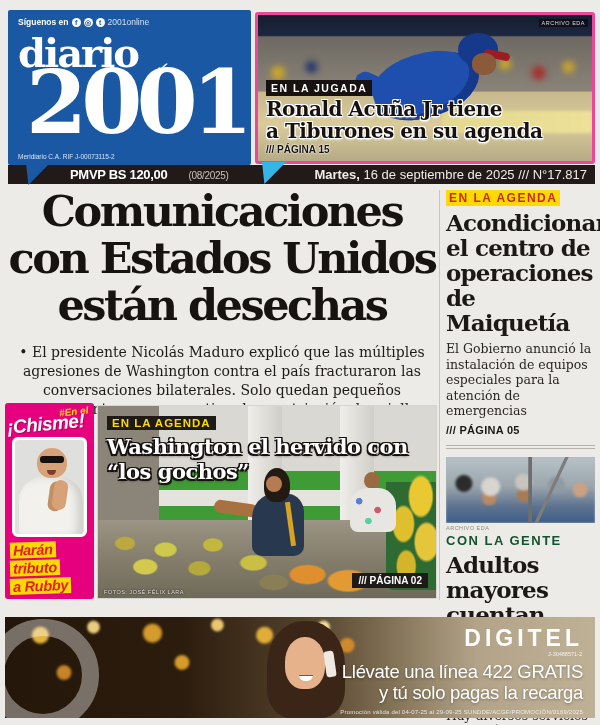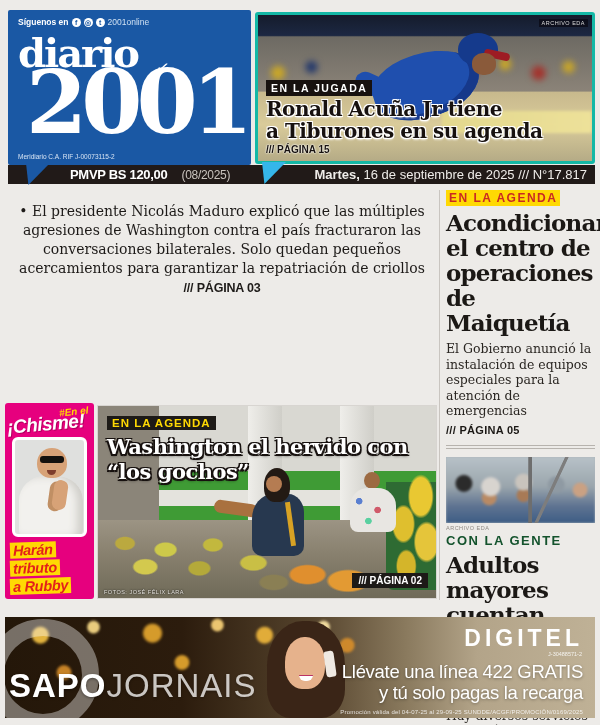--- a/index.html
+++ b/index.html
@@ -13,21 +13,21 @@
   .social-row { position:absolute; left:10px; top:7px; font-size:8.5px; color:#cfe0f2; display:flex; align-items:center; gap:3px; }
   .social-row b { color:#fff; }
   .soc-ic { display:inline-block; width:9px; height:9px; border-radius:50%; background:#fff; color:#1a58a4; font-size:7px; font-weight:bold; line-height:9px; text-align:center; }
   .site-url { position:absolute; right:10px; top:4px; font-size:15px; font-weight:bold; color:#fff; letter-spacing:-0.3px; }
   .logo-diario { position:absolute; left:10px; top:23px; font-family:"DejaVu Serif", serif; font-weight:bold; font-size:40px; letter-spacing:-2px; color:#fff; line-height:1; }
   .logo-glyph { position:absolute; left:148px; top:48px; font-size:16px; color:#fff; transform:rotate(10deg); }
   .logo-2001 { position:absolute; left:4px; top:48px; width:235px; text-align:right; font-family:"DejaVu Serif", serif; font-weight:bold; font-size:88px; letter-spacing:-6px; color:#fff; line-height:1; }
   .company-info { position:absolute; left:10px; bottom:5px; font-size:6.5px; color:#d7e4f4; }
 
   
-  .bb-box { position:absolute; left:255px; top:12px; width:340px; height:152px; border:3px solid #14b8a6; border-radius:3px; background:#223; overflow:hidden; }
+  .bb-box { position:absolute; left:255px; top:12px; width:340px; height:152px; border:3px solid #ec4899; border-radius:3px; background:#223; overflow:hidden; }
   .bb-tail { position:absolute; left:262px; top:162px; width:24px; height:22px; background:#35b6e9; clip-path:polygon(0 0,100% 0,10% 100%); z-index:6; }
   .bb-scene { position:absolute; inset:0; background:linear-gradient(180deg,#151c2c 0%,#1c2742 14%,#6d6a63 15%,#8b8378 52%,#c8b98d 53%,#d9cb9a 75%,#b5ab86 100%); }
   .bb-crowd { position:absolute; left:0; top:22px; width:100%; height:60px; filter:blur(3px);
     background:
       radial-gradient(14px 14px at 6% 60%, #caa727 0 40%, transparent 60%),
       radial-gradient(12px 12px at 16% 50%, #23386b 0 40%, transparent 60%),
       radial-gradient(13px 13px at 64% 55%, #8d2f2b 0 40%, transparent 60%),
       radial-gradient(12px 12px at 74% 45%, #caa727 0 40%, transparent 60%),
       radial-gradient(14px 14px at 84% 60%, #a3322c 0 40%, transparent 60%),
       radial-gradient(12px 12px at 93% 50%, #caa727 0 40%, transparent 60%),
@@ -43,21 +43,21 @@
   .bb-credit { position:absolute; right:4px; top:4px; background:rgba(10,10,20,.75); color:#ddd; font-size:5.5px; padding:1px 3px; letter-spacing:.5px; }
   .bb-textblock { position:absolute; left:8px; bottom:6px; }
   .bb-kicker { display:inline-block; background:#17110f; color:#fff; font-weight:bold; font-size:10.5px; letter-spacing:1.5px; padding:2px 5px; }
   .bb-headline { font-family:"DejaVu Serif", serif; font-weight:bold; font-size:20px; line-height:22px; color:#17110f; letter-spacing:-0.5px; margin-top:2px;
     text-shadow:-1px -1px 0 #fff,1px -1px 0 #fff,-1px 1px 0 #fff,1px 1px 0 #fff,0 2px 2px rgba(255,255,255,.8); }
   .bb-pageref { font-size:10px; font-weight:bold; color:#17110f; margin-top:2px; text-shadow:0 0 2px #fff,0 0 2px #fff; }
 
   
   .info-bar { position:absolute; left:8px; top:165px; width:587px; height:19px; background:#211a18; color:#fff; display:flex; align-items:center; justify-content:space-between; padding:0 8px 0 62px; z-index:5; }
   .price { font-size:13px; font-weight:bold; letter-spacing:-0.3px; }
-  .price small { font-size:12px; font-weight:normal; color:#c8c2bd; margin-left:14px; }
+  .price small { font-size:10px; font-weight:normal; color:#c8c2bd; margin-left:21px; }
   .dateline { font-size:13px; color:#efece9; }
   .dateline b { font-weight:bold; }
 
   
   .main-story { position:absolute; left:8px; top:188px; width:428px; text-align:center; }
   .main-hl { font-family:"DejaVu Serif", serif; font-weight:bold; color:#171311; font-size:43px; line-height:47px; letter-spacing:-2.5px; }
   .main-sum { margin:14px 8px 0; font-family:"DejaVu Serif", serif; font-size:14px; line-height:19px; color:#1d1a18; }
   .main-sum .pref { font-family:"Liberation Sans", sans-serif; font-weight:bold; font-size:12.5px; letter-spacing:-0.2px; }
 
   .vrule { position:absolute; left:439px; top:190px; height:410px; width:0; border-left:1px solid #c9c5c0; }
@@ -226,20 +226,25 @@
   <div class="info-bar">
     <div class="price">
       <span>PMVP BS 120,00</span><small>(08/2025)</small>
     </div>
     <div class="dateline">
       <b>Martes,</b><span> 16 de septiembre de 2025  /// N°17.817</span>
     </div>
   </div>
 
   <div class="main-story">
+    <div class="main-hl">
+      <div>Comunicaciones</div>
+      <div>con Estados Unidos</div>
+      <div>están desechas</div>
+    </div>
     <div class="main-sum">
       <span>• El presidente Nicolás Maduro explicó que las múltiples agresiones de Washington contra el país fracturaron las conversaciones bilaterales. Solo quedan pequeños acercamientos para garantizar la repatriación de criollos </span><span class="pref">/// PÁGINA 03</span>
     </div>
   </div>
 
   <div class="vrule"></div>
 
   <div class="rcol">
     <div>
       <span class="chip-yellow">EN LA AGENDA</span>
@@ -303,23 +308,20 @@
 
   <div class="ad">
     <div class="ad-bokeh"></div>
     <div class="ad-ring"></div>
     <div class="ad-woman">
       <div class="adw-hair"></div>
       <div class="adw-face"></div>
       <div class="adw-smile"></div>
       <div class="adw-phone"></div>
     </div>
-    <div class="ad-mark">
-      <b>SAPO</b><span>JORNAIS</span>
-    </div>
     <div class="ad-brand">DIGITEL</div>
     <div class="ad-rif">J-30488571-2</div>
     <div class="ad-offer">
       <div><span>Llévate una </span><b>línea 422 GRATIS</b></div>
       <div><span>y tú solo pagas la </span><b>recarga</b></div>
     </div>
     <div class="ad-legal">Promoción válida del 04-07-25 al 29-09-25   SUNDDE/ACGF/PROMOCIÓN/0169/2025</div>
   </div>
 
 </div>

